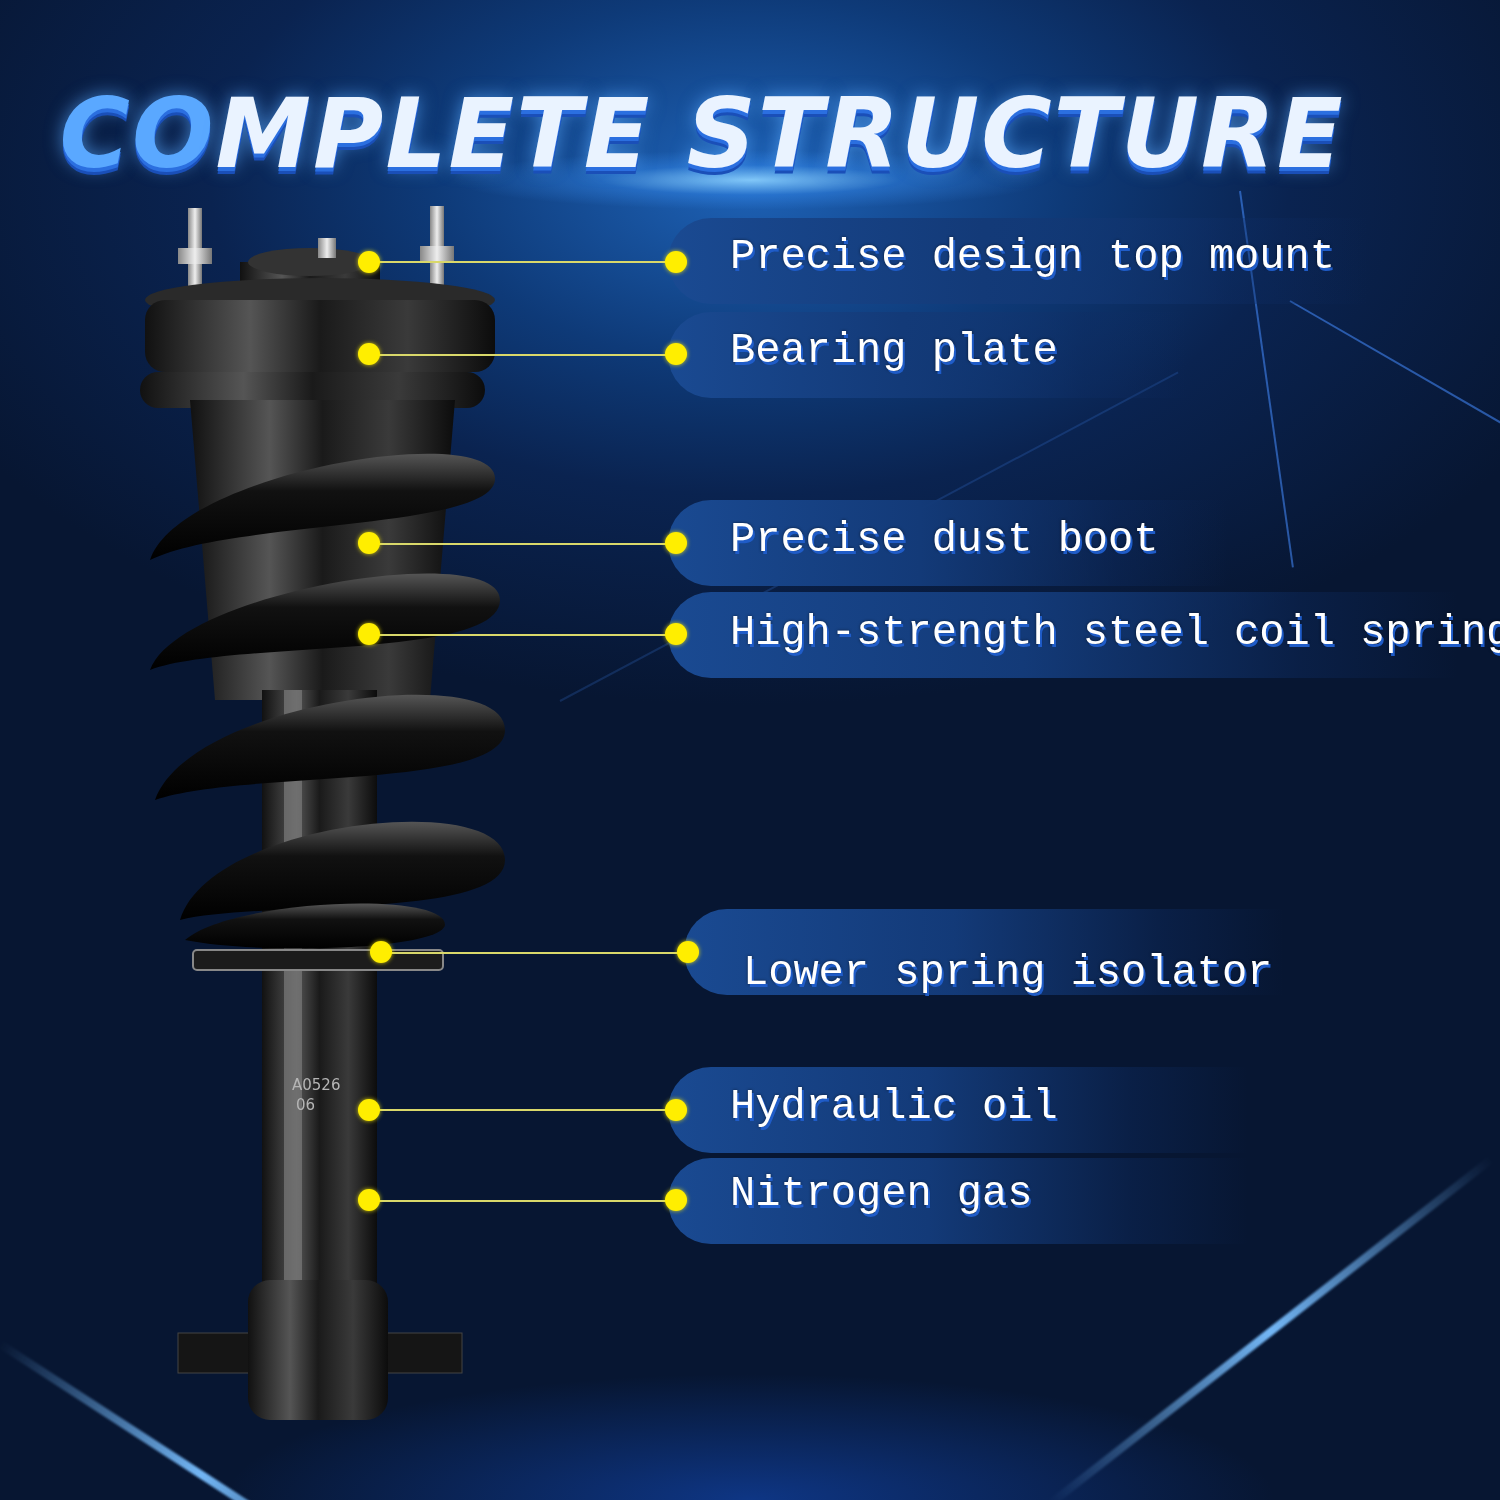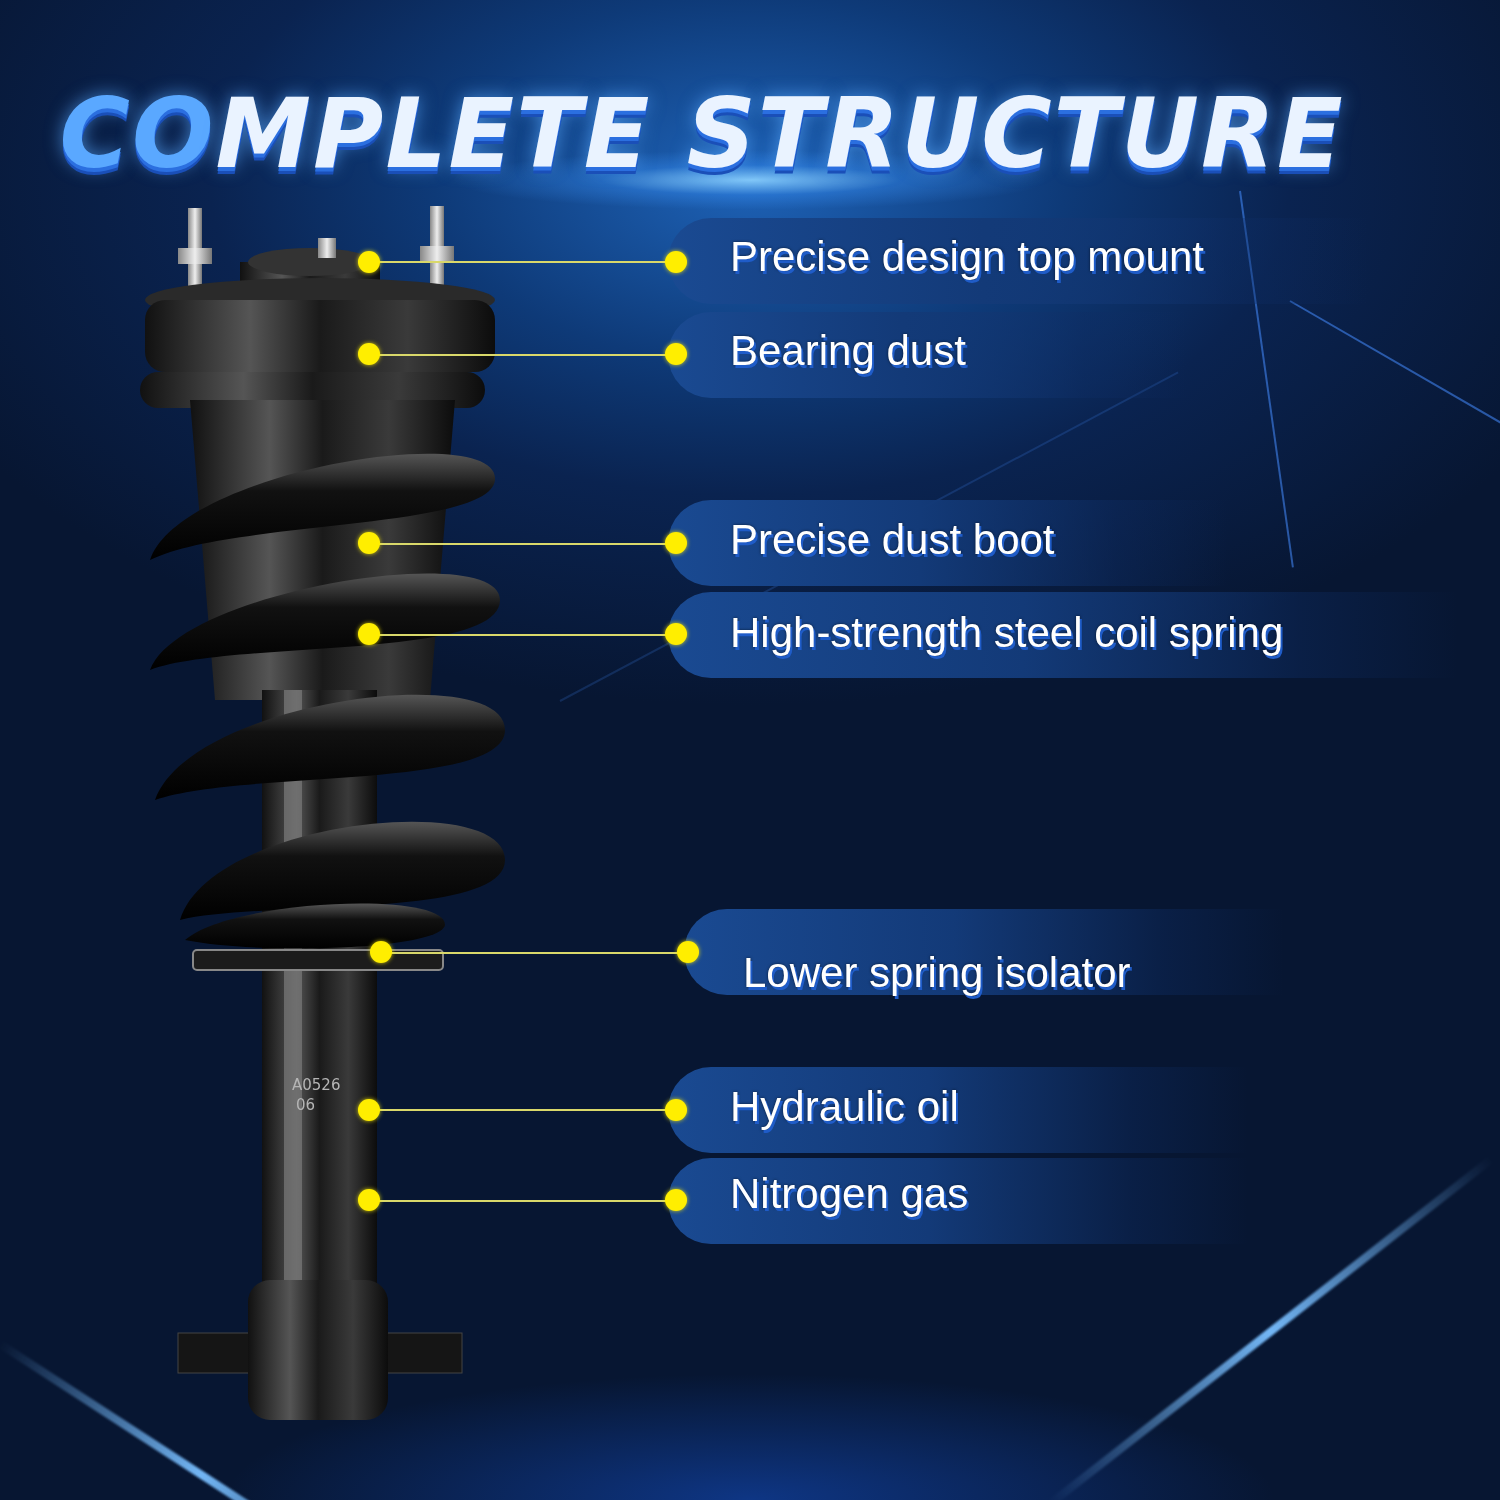--- a/index.html
+++ b/index.html
@@ -37,21 +37,21 @@
   .callout-line { position: absolute; height: 2px; background: #d9d86a; }
   .dot {
     position: absolute; width: 22px; height: 22px; border-radius: 50%;
     background: #ffee00; box-shadow: 0 0 4px rgba(255,240,0,0.8);
   }
   .pill {
     position: absolute; height: 86px; border-radius: 43px 0 0 43px;
     background: linear-gradient(90deg, #1a4a92 0%, #133a78 45%, rgba(14,45,100,0.4) 80%, rgba(10,30,70,0) 100%);
   }
   .label {
-    position: absolute; color: #ffffff; font-family: Liberation Sans, sans-serif;
+    position: absolute; color: #ffffff; font-family: Liberation Mono, monospace;
     font-size: 42px; white-space: nowrap;
     text-shadow: 2px 3px 0 #1f5cc8, 0 0 3px rgba(0,0,0,0.6);
   }
 </style>
 </head>
 <body>
 
 <div class="bg-glow-top"></div>
 <div class="bg-line" style="left:1240px;top:190px;width:380px;transform:rotate(82deg);"></div>
 <div class="bg-line" style="left:1290px;top:300px;width:300px;transform:rotate(30deg);"></div>
@@ -127,21 +127,21 @@
   <div class="dot" style="left:358px;top:251px;"></div>
   <div class="dot" style="left:665px;top:251px;"></div>
   <div class="label" style="left:730px;top:233px;">Precise design top mount</div>
 </div>
 
 <div>
   <div class="pill" style="left:668px;top:312px;width:520px;"></div>
   <div class="callout-line" style="left:370px;top:354px;width:306px;"></div>
   <div class="dot" style="left:358px;top:343px;"></div>
   <div class="dot" style="left:665px;top:343px;"></div>
-  <div class="label" style="left:730px;top:327px;">Bearing dust</div>
+  <div class="label" style="left:730px;top:327px;">Bearing plate</div>
 </div>
 
 <div>
   <div class="pill" style="left:668px;top:500px;width:560px;"></div>
   <div class="callout-line" style="left:370px;top:543px;width:306px;"></div>
   <div class="dot" style="left:358px;top:532px;"></div>
   <div class="dot" style="left:665px;top:532px;"></div>
   <div class="label" style="left:730px;top:516px;">Precise dust boot</div>
 </div>
 

